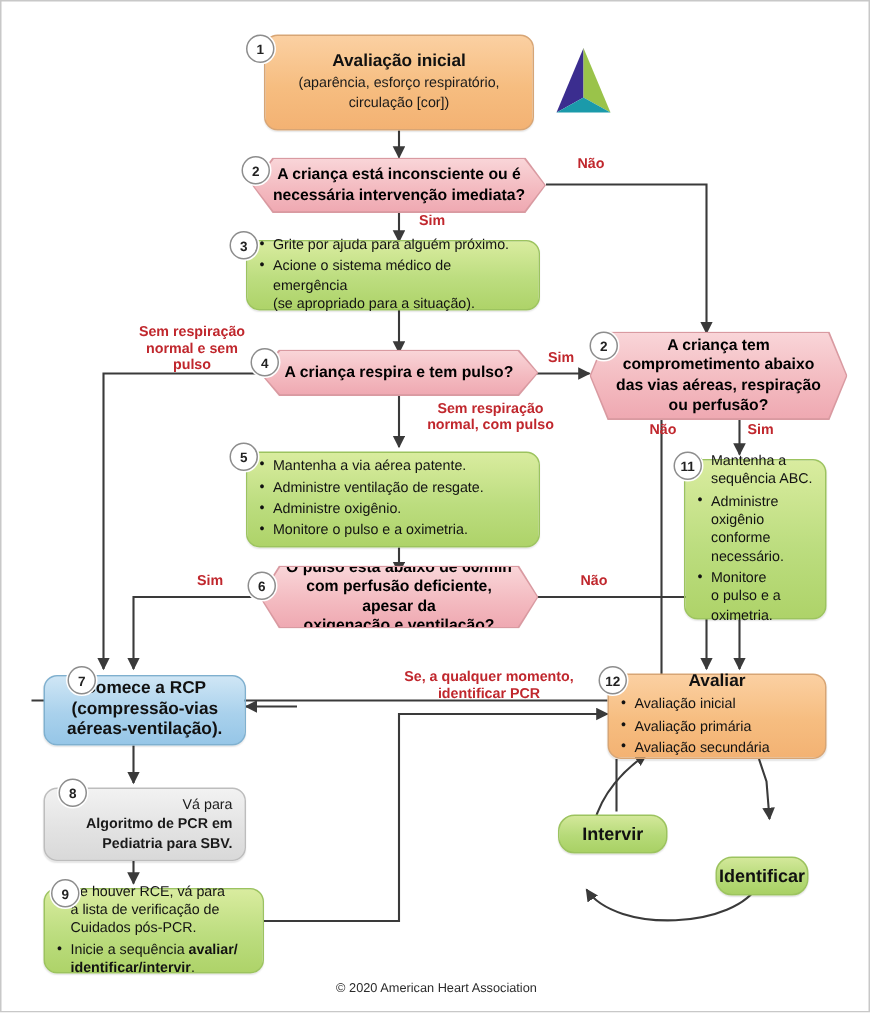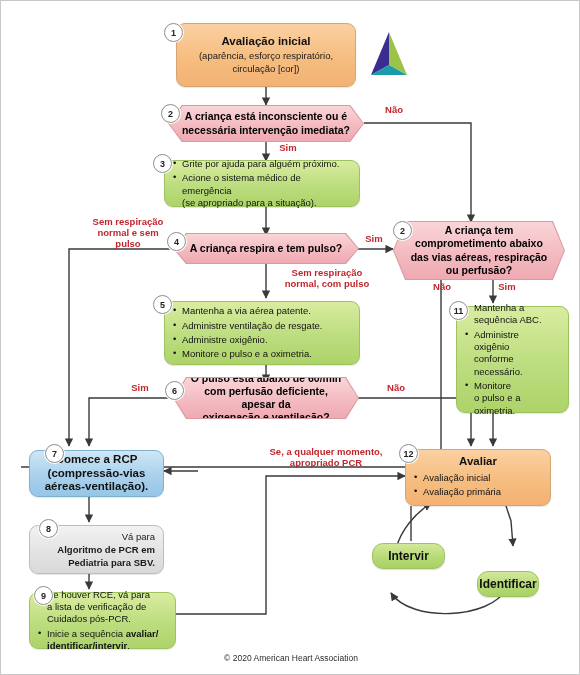--- a/index.html
+++ b/index.html
@@ -259,21 +259,21 @@
         <div>comprometimento abaixo</div>
         <div>das vias aéreas, respiração</div>
         <div>ou perfusão?</div>
       </div>
     </div>
   </div>
   <div class="badge" style="left:392px;top:220px;">2</div>
   <div class="lbl" style="left:427px;top:281px;width:28px;">Não</div>
   <div class="lbl" style="left:492px;top:281px;width:28px;">Sim</div>
 
-  <div class="node rbox green" style="left:455px;top:305px;width:113px;height:107px;">
+  <div class="node rbox green" style="left:455px;top:305px;width:95px;height:107px;">
     <div class="bul">
       <div>
         <span>Mantenha a</span><br>
         <span>sequência ABC.</span>
       </div>
       <div>
         <span>Administre</span><br>
         <span>oxigênio</span><br>
         <span>conforme</span><br>
         <span>necessário.</span>
@@ -285,27 +285,28 @@
       </div>
     </div>
   </div>
   <div class="badge" style="left:448px;top:300px;">11</div>
 
   <div class="node rbox orange" style="left:404px;top:448px;width:146px;height:57px;">
     <div class="title">Avaliar</div>
     <div class="bul" style="margin-top:1px;">
       <div>Avaliação inicial</div>
       <div>Avaliação primária</div>
+      <div>Avaliação secundária</div>
     </div>
   </div>
   <div class="badge" style="left:398px;top:443px;">12</div>
 
   <div class="lbl" style="left:258px;top:446px;width:134px;">
     <div>Se, a qualquer momento,</div>
-    <div>apropriado PCR</div>
+    <div>identificar PCR</div>
   </div>
 
   <div class="pill node" style="left:371px;top:542px;width:73px;height:26px;">
     <span>Intervir</span>
   </div>
   <div class="pill node" style="left:476px;top:570px;width:62px;height:26px;">
     <span>Identificar</span>
   </div>
 
   <div class="footer">© 2020 American Heart Association</div>

